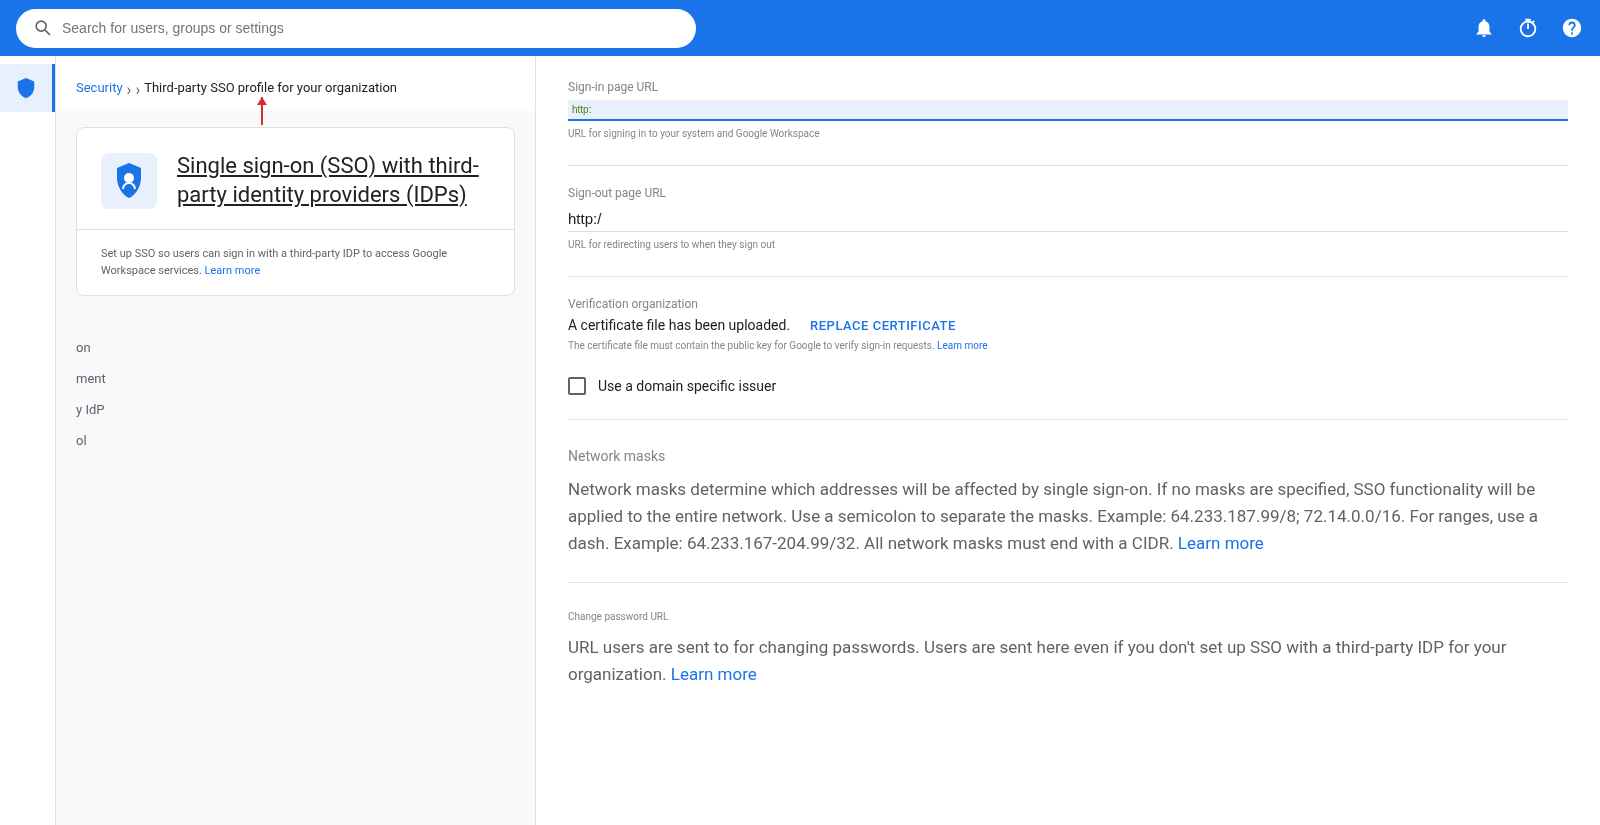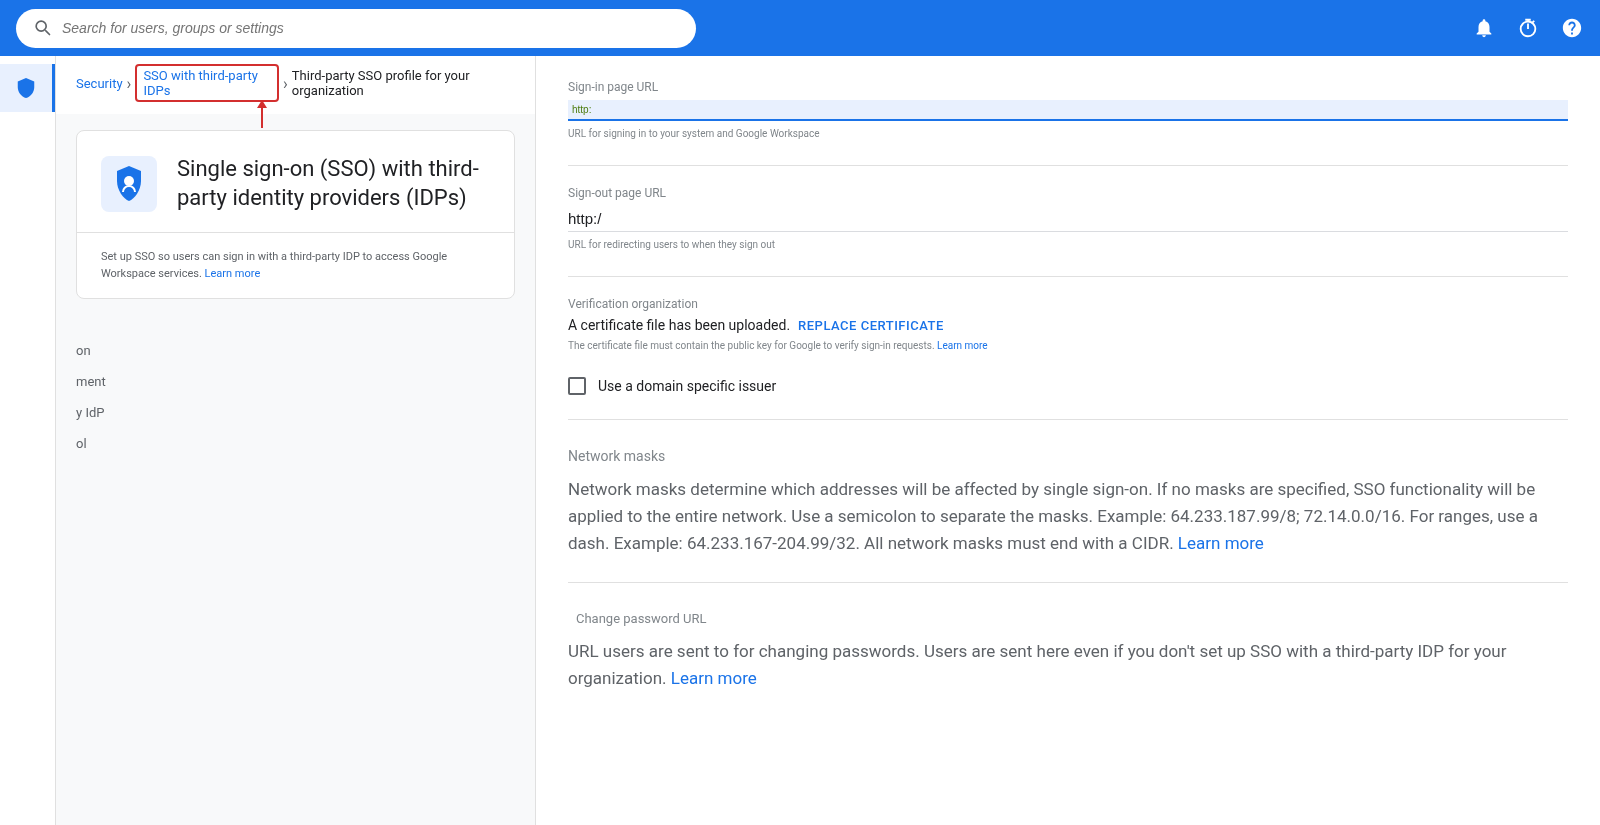--- a/index.html
+++ b/index.html
@@ -23,21 +23,20 @@
       gap: 10px;
       width: 680px;
     }
     .search-box input {
       border: none;
       outline: none;
       font-size: 14px;
       color: #6d28d9;
       width: 100%;
       background: transparent;
-      font-style: italic;
     }
     .search-icon-svg { color: #5f6368; flex-shrink: 0; }
     .topbar-icons {
       margin-left: auto;
       display: flex;
       align-items: center;
       gap: 20px;
     }
     .topbar-icon {
       width: 24px; height: 24px;
@@ -87,22 +86,22 @@
       width: 480px;
       background: #f8f9fa;
       border-right: 1px solid #e0e0e0;
       overflow-y: auto;
       flex-shrink: 0;
     }
 
     
     .breadcrumb {
       display: flex;
-      align-items: center;
-      padding: 8px 20px 12px;
+      align-items: flex-start;
+      padding: 24px 20px 12px;
       gap: 4px;
       font-size: 13px;
       color: #5f6368;
       background: #fff;
     }
     .breadcrumb-link {
       color: #1a73e8;
       cursor: pointer;
       text-decoration: none;
     }
@@ -139,20 +138,21 @@
     .sso-shield-icon {
       width: 56px;
       height: 56px;
       flex-shrink: 0;
     }
     .sso-card-title {
       font-size: 22px;
       font-weight: 400;
       color: #202124;
       line-height: 1.3;
+      text-decoration: underline;
     }
     .sso-card-body {
       padding: 16px 24px;
       font-size: 11px;
       color: #5f6368;
       line-height: 1.5;
     }
     .sso-card-body a {
       color: #1a73e8;
       text-decoration: none;
@@ -224,21 +224,21 @@
     .field-divider {
       border: none;
       border-top: 1px solid #e0e0e0;
       margin: 8px 0 20px;
     }
 
     
     .cert-row {
       display: flex;
       align-items: center;
-      gap: 8px;
+      gap: 20px;
       margin: 6px 0;
     }
     .replace-link {
       color: #1a73e8;
       font-size: 13px;
       font-weight: 500;
       text-decoration: none;
       cursor: pointer;
       text-transform: uppercase;
       letter-spacing: 0.5px;
@@ -276,25 +276,24 @@
       color: #5f6368;
       line-height: 1.6;
     }
 
     .section-body a {
       color: #1a73e8;
       text-decoration: none;
     }
 
     .password-url-label {
-      font-size: 13px;
+      font-size: 10px;
       color: #80868b;
       margin-bottom: 12px;
       padding-top: 8px;
-      margin-left: 8px;
     }
 
     .left-content {
       position: relative;
     }
   </style>
 </head>
 <body>
 
 <div class="topbar">
@@ -336,21 +335,20 @@
   </div>
 
   <div class="main">
 
     <div class="left-panel">
       <div class="left-content">
 
         <div class="breadcrumb">
           <a class="breadcrumb-link">Security</a>
           <span class="breadcrumb-arrow">›</span>
-          <span class="breadcrumb-highlighted">SSO with third-party IDPs</span>
           <span class="breadcrumb-arrow">›</span>
           <span class="breadcrumb-current">Third-party SSO profile for your organization</span>
         </div>
 
         <div style="position: relative; height: 0;">
           <div style="position: absolute; left: 205px; top: -14px; width: 2px; height: 28px; background: #d32f2f;"></div>
           <div style="position: absolute; left: 201px; top: -14px; width: 0; height: 0; border-left: 5px solid transparent; border-right: 5px solid transparent; border-bottom: 8px solid #d32f2f;"></div>
         </div>
 
         <div class="sso-card">

